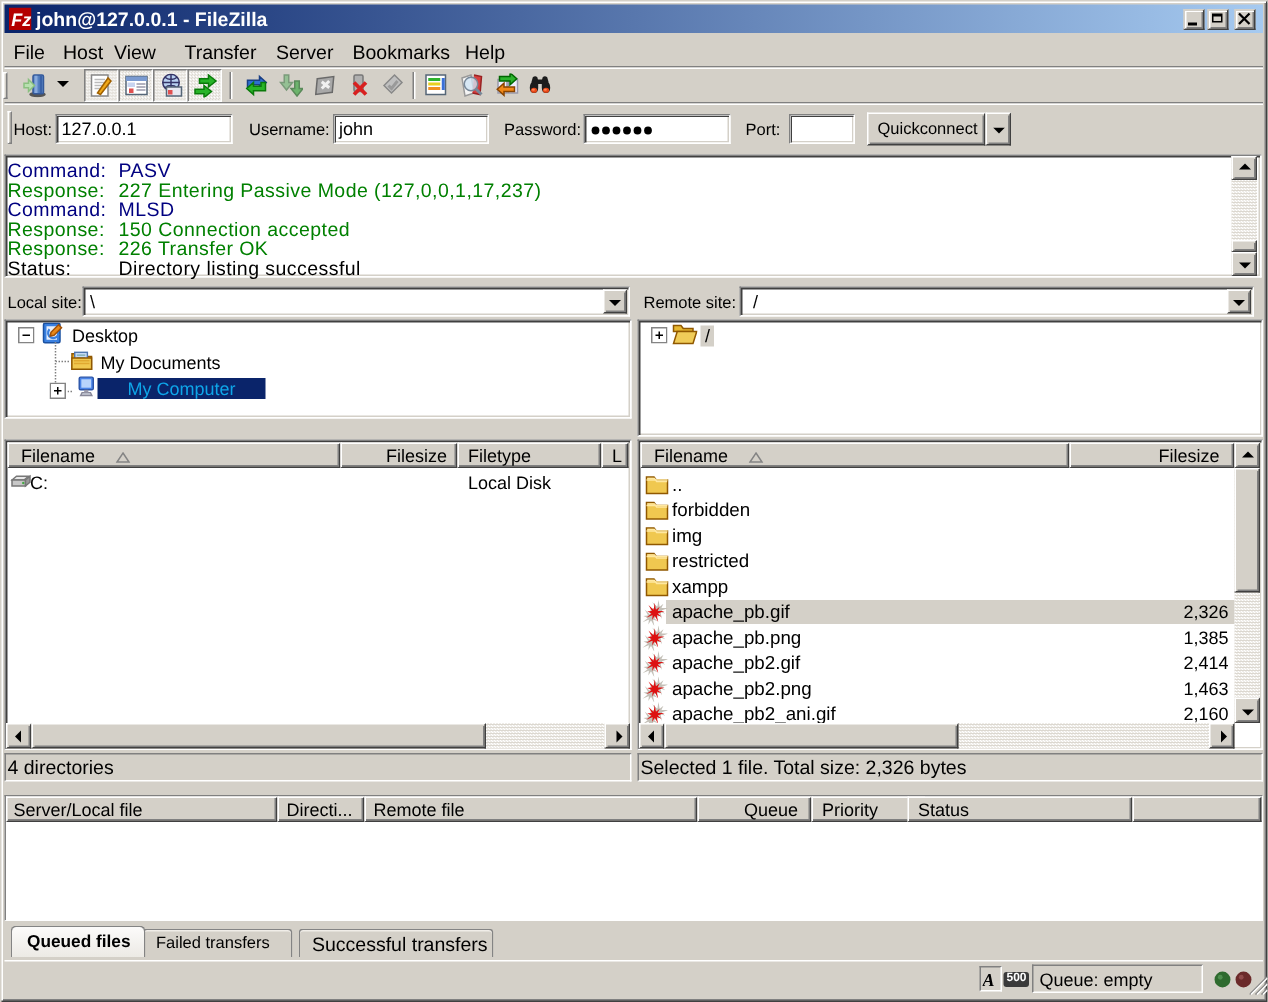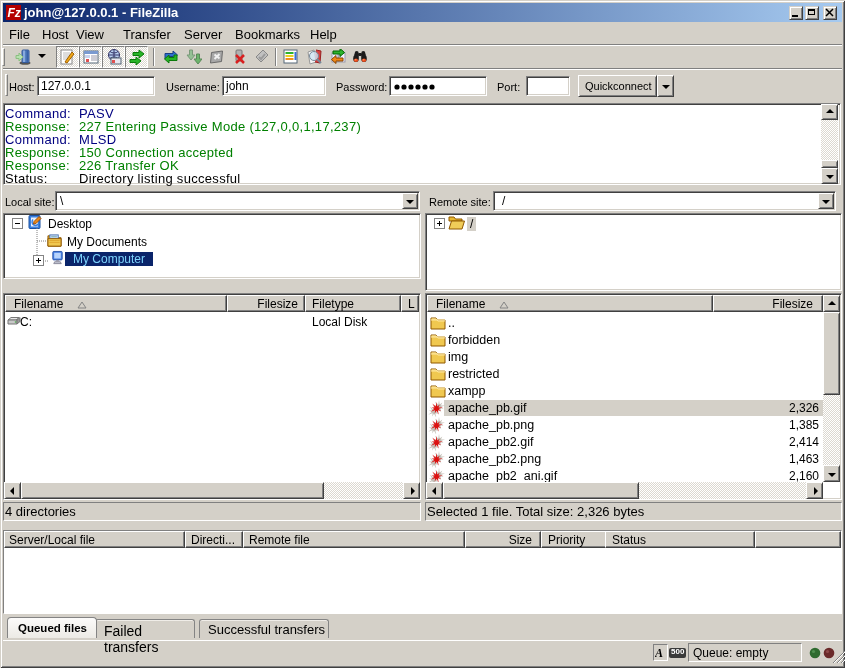--- a/index.html
+++ b/index.html
@@ -263,21 +263,21 @@
       </svg>
     <svg class="abs" style="left:41px;top:46px" width="4" height="2">
         <path d="M0 1 h4" stroke="#808080" stroke-dasharray="1 1"></path>
       </svg>
     <svg class="abs" style="left:46px;top:36px" width="15" height="16" viewBox="0 0 16 16">
         <rect x="3" y="1" width="10" height="9" rx="1" fill="#4a84e8" stroke="#2a54a8"></rect>
         <rect x="4.5" y="2.5" width="7" height="6" fill="#b8d4fc"></rect>
         <path d="M5 12 h6 l1 2 h-8 Z" fill="#c8ccd8" stroke="#889"></path>
         <rect x="6.5" y="10" width="3" height="2" fill="#99a"></rect>
       </svg>
-    <span class="row" style="left:61px;top:38px;background:#0a246a;color:#7dd3fc;padding:0 8px">My Computer</span>
+    <span class="row" style="left:61px;top:38px;background:#0a246a;color:#0ea5e9;padding:0 20px">My Computer</span>
   </div>
   <div id="rtree" class="abs sunk" style="left:425px;top:213px;width:417px;height:78px;background:#fff">
     <svg class="abs" style="left:8px;top:4px" width="11" height="11" viewBox="0 0 11 11">
         <rect x="0.5" y="0.5" width="10" height="10" fill="#fff" stroke="#848484"></rect>
         <path d="M3 5.5 h5 M5.5 3 v5" stroke="#000"></path>
       </svg>
     <svg class="abs" style="left:22px;top:1px" width="17" height="15" viewBox="0 0 17 15">
         <path d="M1 2 h5 l1.5 2 h6.5 v2 h-13 Z" fill="#e8b830" stroke="#905800"></path>
         <path d="M3.5 6 h13 l-2.5 8 h-13 Z" fill="#f0cc58" stroke="#905800"></path>
       </svg>
@@ -444,33 +444,33 @@
     <span class="hdr abs" style="left:1px;top:1px;width:181px;height:17px">
         <span class="abs" style="left:4px;top:1px">Server/Local file</span>
       </span>
     <span class="hdr abs" style="left:182px;top:1px;width:58px;height:17px">
         <span class="abs" style="left:5px;top:1px">Directi...</span>
       </span>
     <span class="hdr abs" style="left:240px;top:1px;width:222px;height:17px">
         <span class="abs" style="left:5px;top:1px">Remote file</span>
       </span>
     <span class="hdr abs" style="left:462px;top:1px;width:76px;height:17px">
-        <span class="abs" style="right:8px;top:1px">Size</span>
+        <span class="abs" style="right:8px;top:1px">Queue</span>
       </span>
     <span class="hdr abs" style="left:538px;top:1px;width:76px;height:17px">
         <span class="abs" style="left:6px;top:1px">Priority</span>
       </span>
     <span class="hdr abs" style="left:602px;top:1px;width:150px;height:17px">
         <span class="abs" style="left:6px;top:1px">Status</span>
       </span>
     <span class="hdr abs" style="left:752px;top:1px;width:86px;height:17px"></span>
   </div>
   <div id="tabs" class="abs" style="left:3px;top:616px;width:839px;height:22px">
     <span class="abs" style="left:92px;top:3px;width:100px;height:19px;background:#d4d0c8;border:1px solid #848484;border-bottom:none;border-radius:3px 3px 0 0;box-shadow:inset 0 1px 0 #f0ede8">
-        <span class="abs" style="left:8px;top:3px;font-size:14px">Failed transfers</span>
+        <span class="abs" style="left:8px;top:3px;font-size:11px">Failed transfers</span>
       </span>
     <span class="abs" style="left:196px;top:3px;width:130px;height:19px;background:#d4d0c8;border:1px solid #848484;border-bottom:none;border-radius:3px 3px 0 0;box-shadow:inset 0 1px 0 #f0ede8">
         <span class="abs" style="left:8px;top:2px;font-size:13px">Successful transfers</span>
       </span>
     <span class="abs" style="left:4px;top:1px;width:90px;height:21px;background:linear-gradient(#fcfbfa,#eceae5);border:1px solid #848484;border-bottom:none;border-radius:4px 4px 0 0;z-index:2">
         <span class="abs" style="left:10px;top:4px;font-size:11.5px;font-weight:bold">Queued files</span>
       </span>
   </div>
   <div id="sbar" class="abs" style="left:3px;top:640px;width:839px;height:25px;border-top:1px solid #fff">
     <span class="abs sunk1" style="left:650px;top:3px;width:15px;height:17px;background:#d4d0c8">

